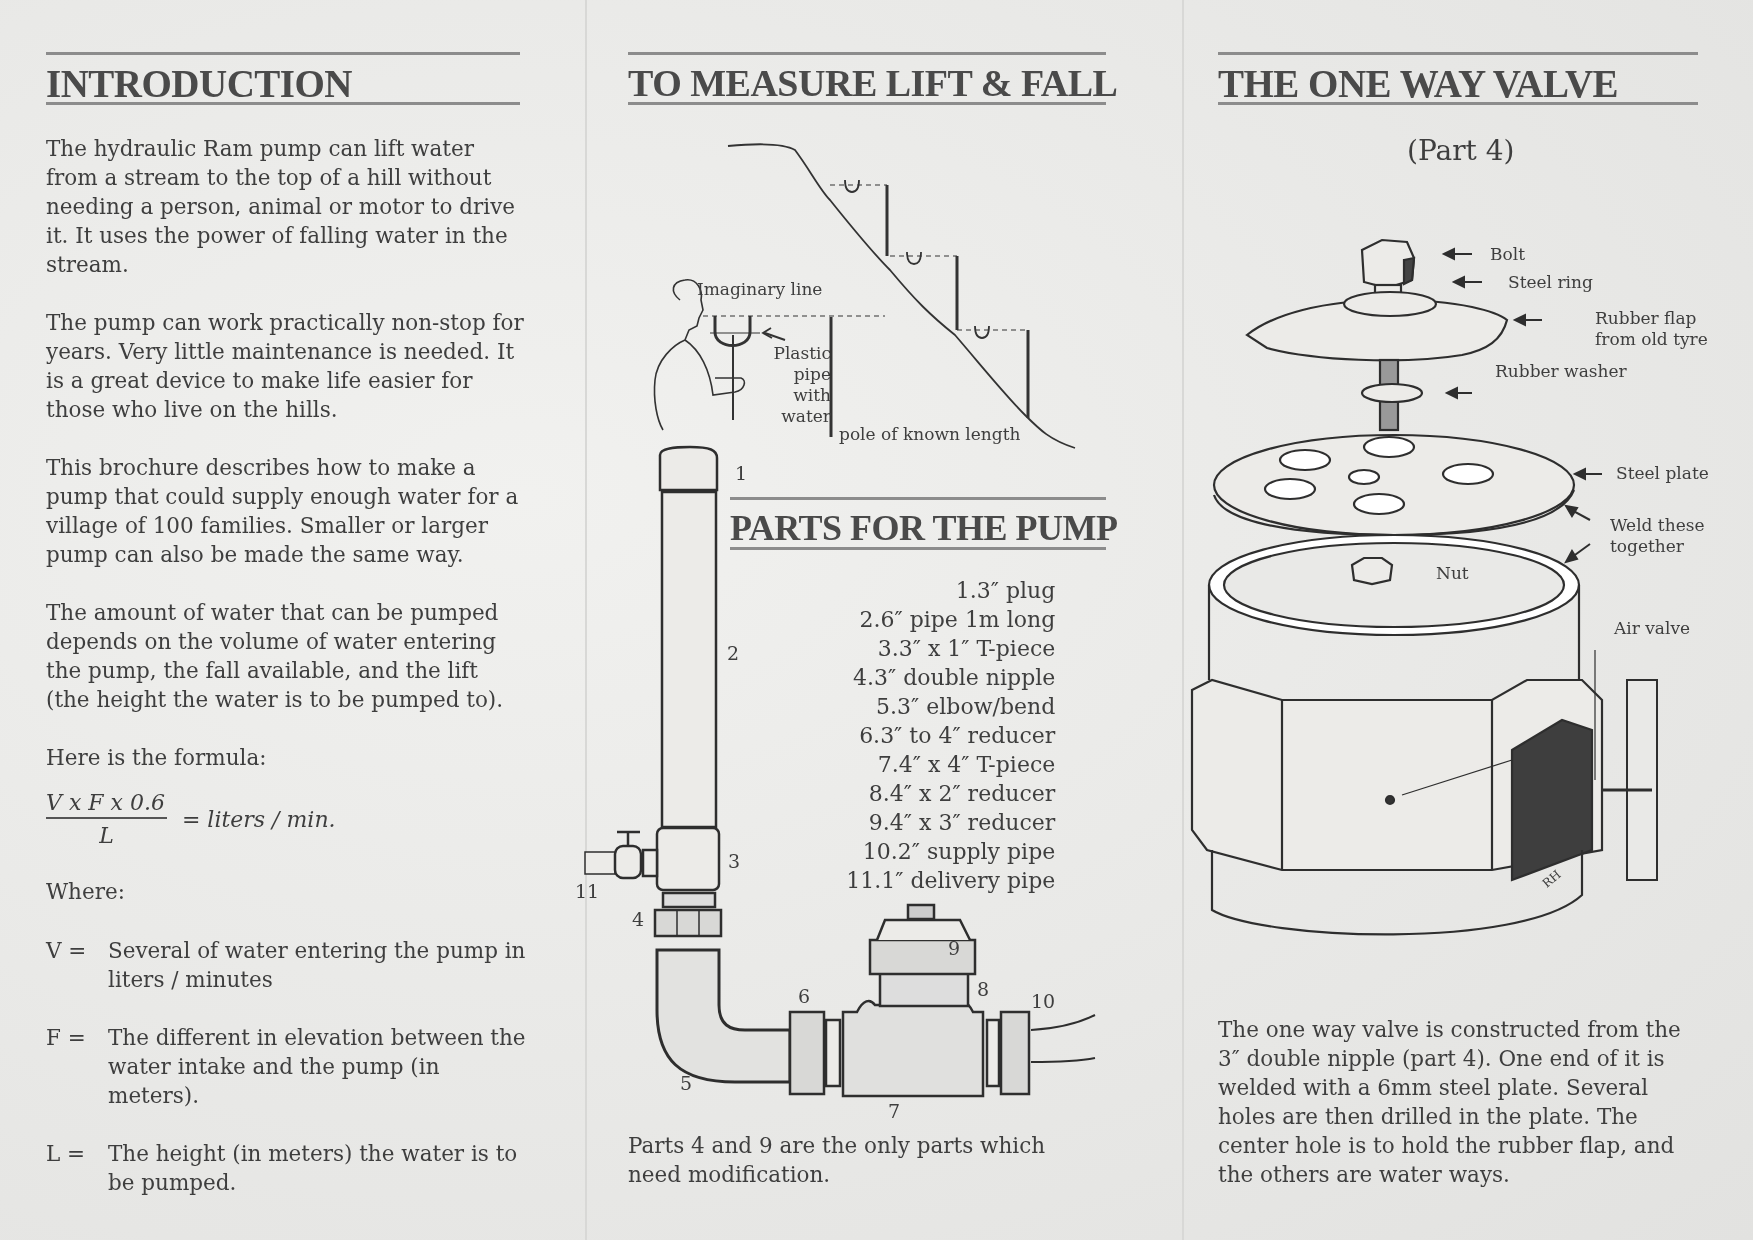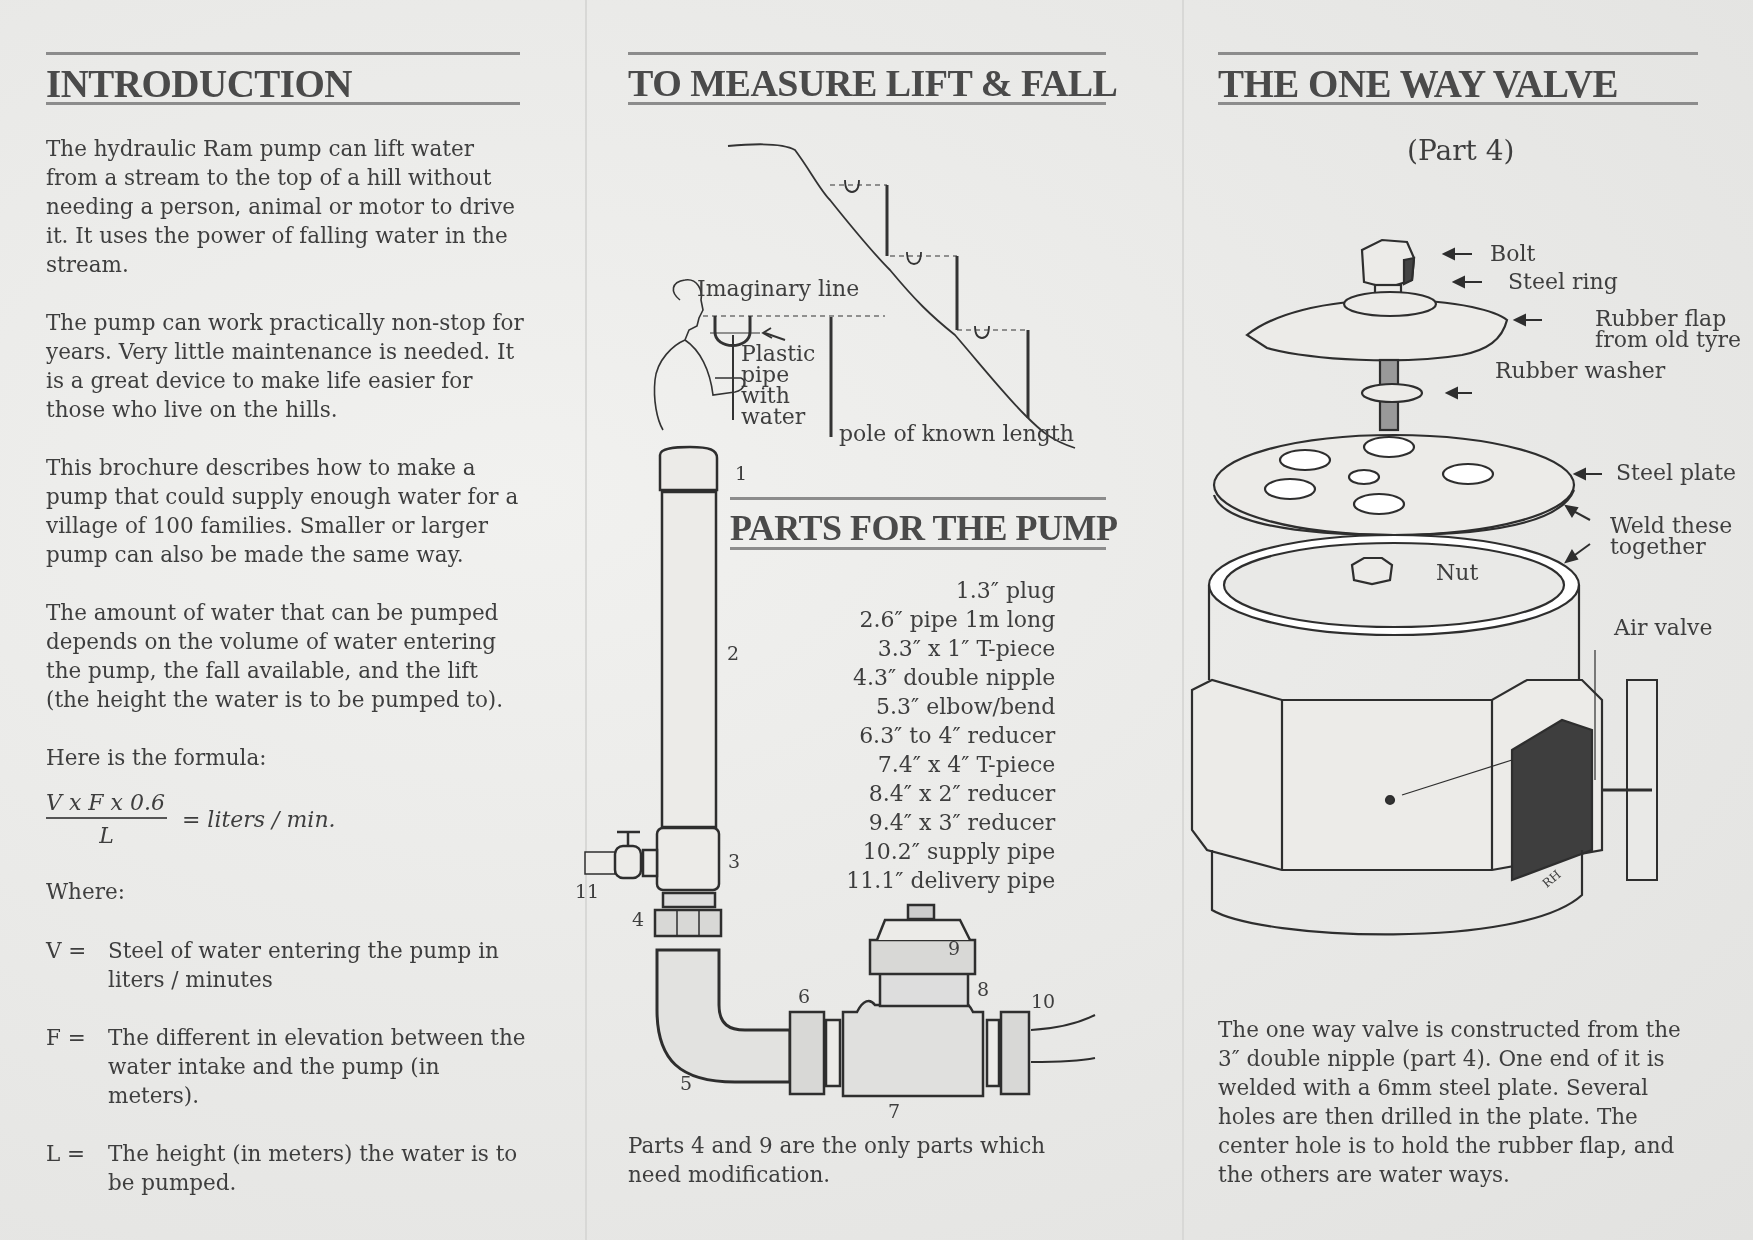--- a/index.html
+++ b/index.html
@@ -7,21 +7,21 @@
        background:#ebebe9;font-family:"DejaVu Serif","Liberation Serif",serif;color:#3a3a3a;}
   .paper{position:absolute;inset:0;background:
      radial-gradient(ellipse at 30% 40%,#f1f1ef 0%,#e8e8e6 60%,#e2e2e0 100%);}
   .fold{position:absolute;top:0;bottom:0;width:2px;background:#d8d8d6;}
   .panel{position:absolute;top:0;height:1240px;}
   .rule{position:absolute;height:3px;background:#8c8c8c;}
   .title{position:absolute;font-family:"Liberation Serif","DejaVu Serif",serif;font-weight:bold;
          font-size:40px;letter-spacing:-0.5px;color:#4a4a4a;white-space:nowrap;line-height:1;}
   .body{position:absolute;font-size:21.5px;line-height:29px;color:#3e3e3e;}
   .body p{margin:0 0 29px 0;}
-  .lbl{position:absolute;font-size:22px;line-height:22px;color:#3e3e3e;white-space:nowrap;}
+  .lbl{position:absolute;font-size:17px;line-height:22px;color:#3e3e3e;white-space:nowrap;}
   .num{position:absolute;font-size:19px;color:#3e3e3e;}
   .parts{position:absolute;font-size:22px;line-height:29px;color:#3e3e3e;list-style:none;margin:0;padding:0;text-align:right;}
   .parts li{white-space:nowrap;}
   .parts .n{display:inline-block;width:44px;}
   .formula{position:absolute;font-size:22px;color:#3e3e3e;font-style:italic;}
   .frac{display:inline-block;text-align:center;vertical-align:middle;}
   .frac .top{border-bottom:2px solid #555;padding:0 2px 2px 0;}
   .frac .bot{padding-top:4px;}
   .defs{position:absolute;font-size:21.5px;line-height:29px;color:#3e3e3e;}
   .def{display:flex;margin-bottom:29px;}
@@ -54,21 +54,21 @@
       <div class="bot">L</div>
     </span>
     <span style="vertical-align:middle;margin-left:8px">= liters / min.</span>
   </div>
 
   <div class="body" style="left:46px;top:877px">Where:</div>
 
   <div class="defs" style="left:46px;top:936px;width:480px">
     <div class="def">
       <span class="k">V =</span>
-      <span>Steel of water entering the pump in liters / minutes</span>
+      <span>Several of water entering the pump in liters / minutes</span>
     </div>
     <div class="def">
       <span class="k">F =</span>
       <span>The different in elevation between the water intake and the pump (in meters).</span>
     </div>
     <div class="def">
       <span class="k">L =</span>
       <span>The height (in meters) the water is to be pumped.</span>
     </div>
   </div>
@@ -103,21 +103,21 @@
 
       <line x1="118" y1="316" x2="300" y2="316" stroke-dasharray="5,4" stroke-width="1.2"></line>
 
       <line x1="246" y1="317" x2="246" y2="437" stroke-width="3"></line>
 
       <line x1="200" y1="340" x2="180" y2="333" stroke-width="2"></line>
       <path d="M186,328 L178,333 L187,338"></path>
     </g>
   </svg>
   <div class="lbl" style="left:112px;top:278px">Imaginary line</div>
-  <div class="lbl" style="left:156px;top:343px;text-align:left;width:70px;line-height:21px">
+  <div class="lbl" style="left:176px;top:343px;text-align:right;width:70px;line-height:21px">
     <div>Plastic</div>
     <div>pipe</div>
     <div>with</div>
     <div>water</div>
   </div>
   <div class="lbl" style="left:254px;top:423px">pole of known length</div>
 
   <div class="rule" style="left:145px;top:497px;width:376px"></div>
   <div class="title" style="left:145px;top:510px;font-size:36px">PARTS FOR THE PUMP</div>
   <div class="rule" style="left:145px;top:547px;width:376px"></div>

